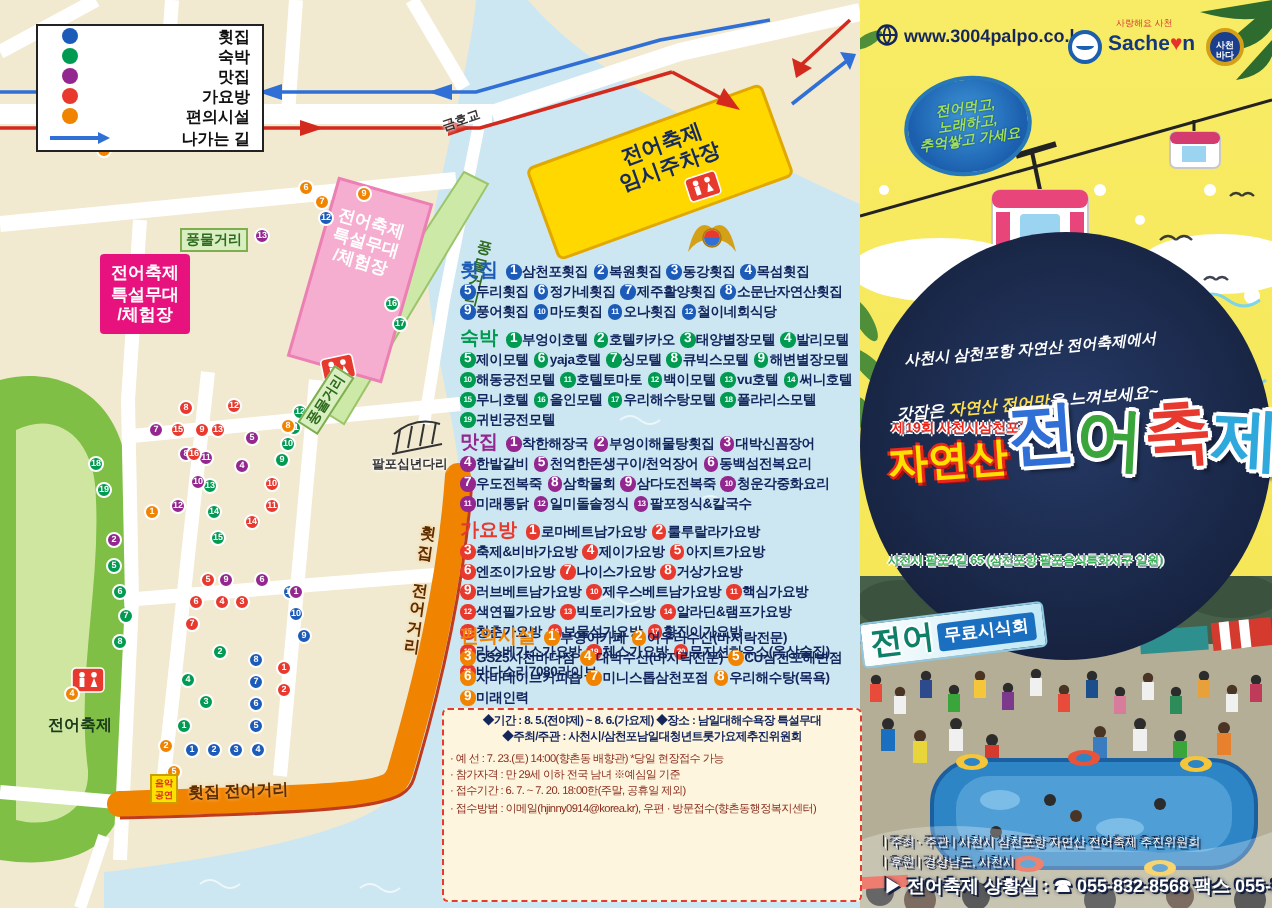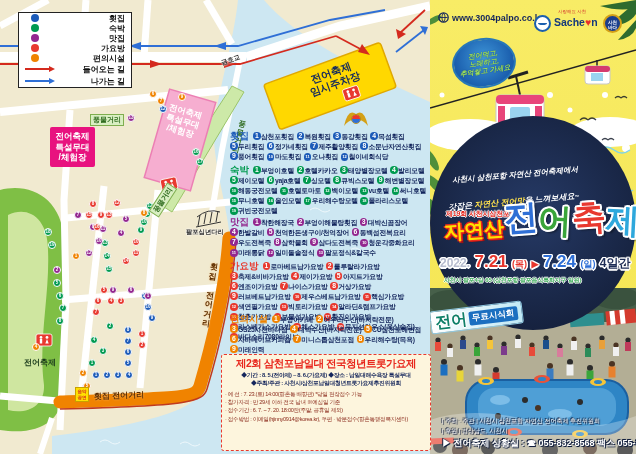--- a/index.html
+++ b/index.html
@@ -233,25 +233,20 @@
         </div>
         <div class="leg-row">
           <span class="leg-dot" style="background: rgb(232, 57, 47);"></span>
           <span class="leg-label">가요방</span>
         </div>
         <div class="leg-row">
           <span class="leg-dot" style="background: rgb(240, 131, 0);"></span>
           <span class="leg-label">편의시설</span>
         </div>
         <div class="leg-arrow-row">
-          <span class="leg-shaft" style="background: rgb(212, 42, 30);"></span>
-          <span class="leg-head3" style="border-left: 6px solid rgb(212, 42, 30);"></span>
-          <span class="leg-label">들어오는 길</span>
-        </div>
-        <div class="leg-arrow-row">
           <span class="leg-shaft" style="background: rgb(47, 111, 214);"></span>
           <span class="leg-head3" style="border-left: 6px solid rgb(47, 111, 214);"></span>
           <span class="leg-label">나가는 길</span>
         </div>
       </div>
   </div>
 
   <div class="abs map-small" id="geumho">금호교</div>
   <div class="abs map-small" id="palpo-bridge">팔포십년다리</div>
   <div class="abs" id="nosan">전어축제</div>
@@ -338,21 +333,20 @@
       <div class="mk" style="left: 48px; top: 71px; background: rgb(240, 131, 0);">3</div>
       <div class="mk" style="left: 32px; top: 343px; background: rgb(240, 131, 0);">4</div>
       <div class="mk" style="left: 83px; top: 382px; background: rgb(240, 131, 0);">5</div>
       <div class="mk" style="left: 149px; top: 90px; background: rgb(240, 131, 0);">6</div>
       <div class="mk" style="left: 157px; top: 97px; background: rgb(240, 131, 0);">7</div>
       <div class="mk" style="left: 140px; top: 209px; background: rgb(240, 131, 0);">8</div>
       <div class="mk" style="left: 178px; top: 93px; background: rgb(240, 131, 0);">9</div>
     </div>
 
   <div id="notice" class="abs">
-    <div id="notice-title">제2회 삼천포남일대 전국청년트롯가요제</div>
     <div class="notice-line">◆기간 : 8. 5.(전야제) ~ 8. 6.(가요제) ◆장소 : 남일대해수욕장 특설무대</div>
     <div class="notice-line">◆주최/주관 : 사천시/삼천포남일대청년트롯가요제추진위원회</div>
     <div id="notice-details">
         <div class="notice-det">· 예      선 : 7. 23.(토) 14:00(향촌동 배향관) *당일 현장접수 가능</div>
         <div class="notice-det">· 참가자격 : 만 29세 이하 전국 남녀  ※예심일 기준</div>
         <div class="notice-det">· 접수기간 : 6. 7. ~ 7. 20. 18:00한(주말, 공휴일 제외)</div>
         <div class="notice-det">· 접수방법 : 이메일(hjinny0914@korea.kr), 우편 · 방문접수(향촌동행정복지센터)</div>
       </div>
   </div>
 
@@ -436,29 +430,20 @@
         <div>추억쌓고 가세요</div>
       </div>
 
     <div id="navy-circle" class="abs"></div>
     <div id="slogan1" class="abs script">사천시 삼천포항 자연산 전어축제에서</div>
     <div id="slogan2" class="abs script"><span>갓잡은 </span><span class="hl">자연산 전어맛</span><span>을 느껴보세요~</span></div>
     <div id="edition" class="abs">제19회 사천시삼천포항</div>
     <div id="title-natural" class="abs">자연산</div>
     <div id="title-chars" class="abs"><span style="color: rgb(47, 111, 214); transform: rotate(-4deg) translateY(-1px);">전</span><span style="color: rgb(58, 165, 58); transform: rotate(3deg) translateY(2px);">어</span><span style="color: rgb(232, 57, 47); transform: rotate(-4deg) translateY(-1px);">축</span><span style="color: rgb(47, 168, 220); transform: rotate(3deg) translateY(2px);">제</span></div>
 
-    <div id="date-line" class="abs">
-      <span class="y">2022.</span>
-      <span class="rd big">7.21</span>
-      <span class="rd sm">(목)</span>
-      <span class="rd sm">▶</span>
-      <span class="bl big">7.24</span>
-      <span class="bl sm">(일)</span>
-      <span class="dur">4일간</span>
-    </div>
     <div id="address" class="abs">사천시 팔포4길 65 (삼천포항 팔포음식특화지구 일원)</div>
 
     <svg id="photo" class="abs" width="206" height="166" viewBox="0 0 206 166">
       <rect x="0" y="0" width="206" height="166" fill="#b3ae95"></rect>
       <rect x="0" y="0" width="206" height="34" fill="#47604a"></rect>
       <g fill="#3a523e">
         <ellipse cx="20" cy="14" rx="22" ry="12"></ellipse>
           <ellipse cx="70" cy="10" rx="26" ry="11"></ellipse>
         <ellipse cx="130" cy="13" rx="28" ry="12"></ellipse>
           <ellipse cx="186" cy="10" rx="24" ry="11"></ellipse>

